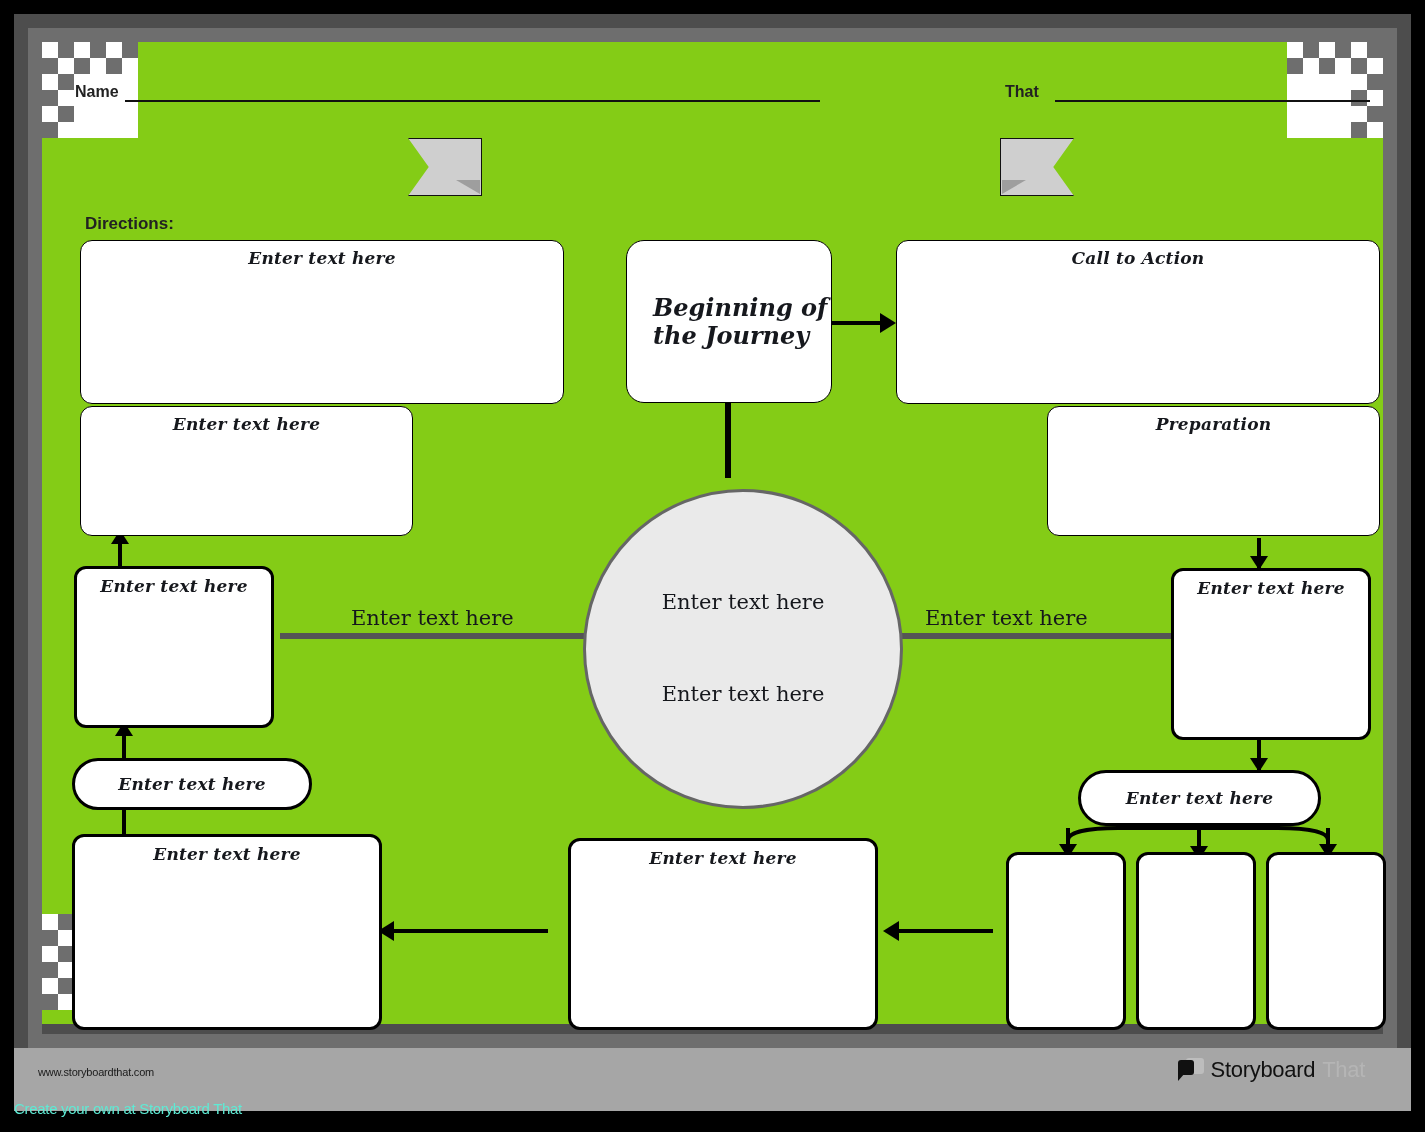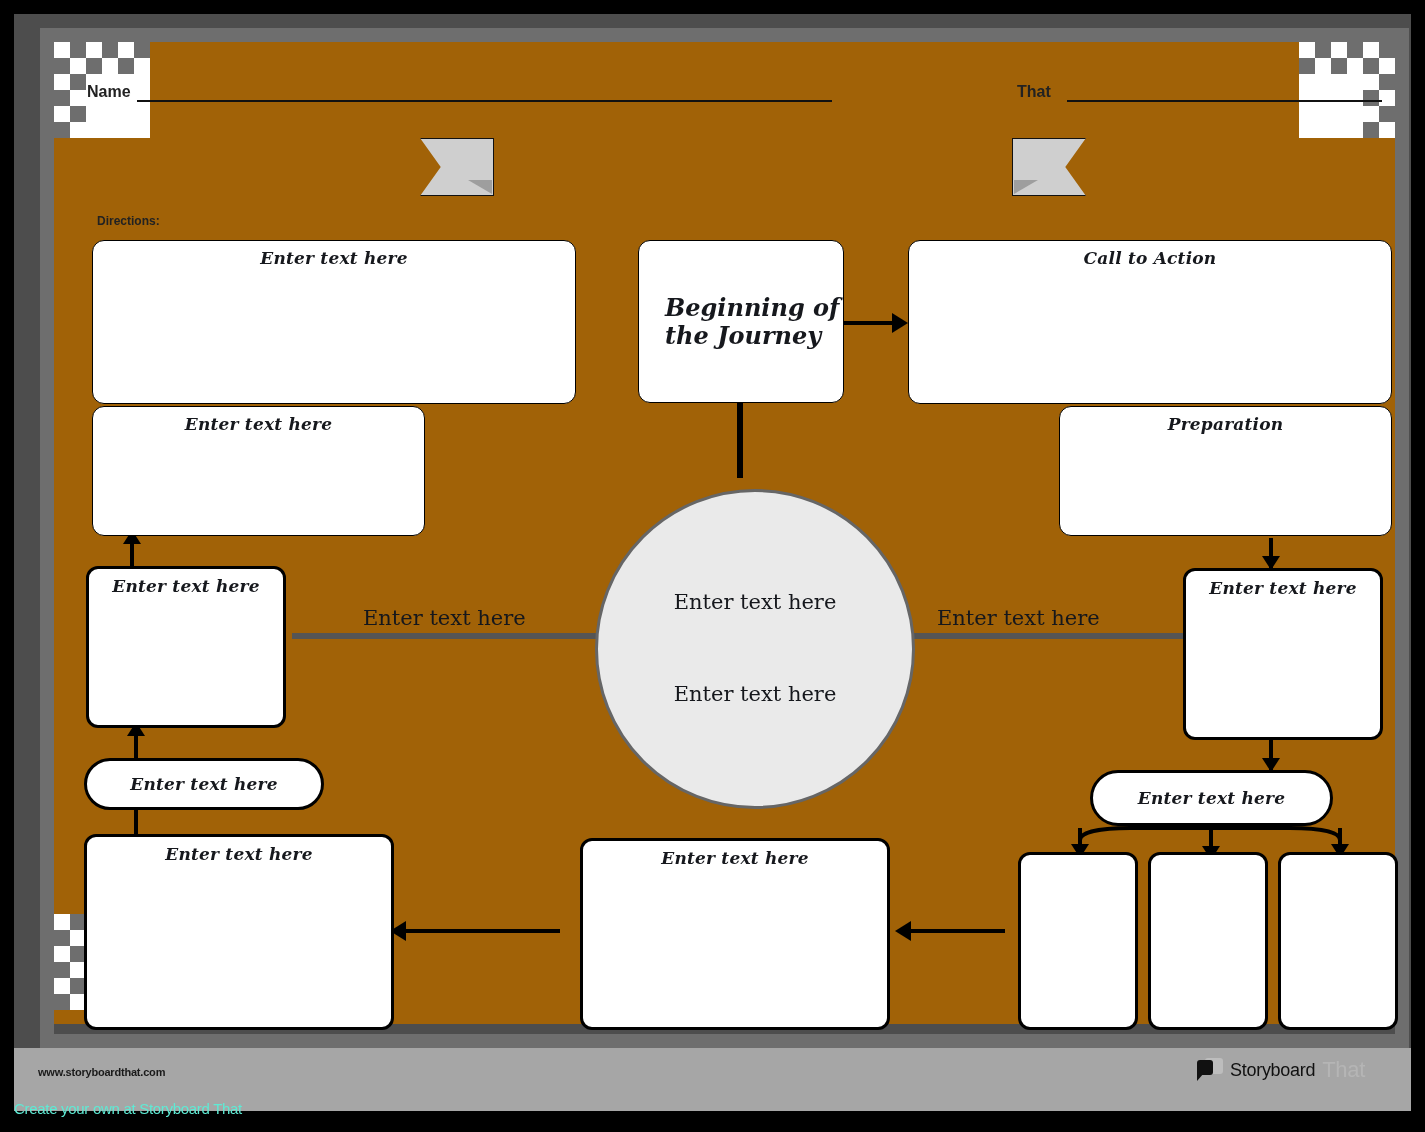--- a/index.html
+++ b/index.html
@@ -2,46 +2,46 @@
 <html><head>
 <meta charset="utf-8">
 <style>
   html,body{margin:0;padding:0;background:#000;}
   body{width:1425px;height:1132px;position:relative;overflow:hidden;
        font-family:"Liberation Sans",sans-serif;}
 
   
   #outer-frame{position:absolute;left:14px;top:14px;width:1397px;height:1048px;
                background:#4d4d4d;}
-  #inner-page{position:absolute;left:26px;top:14px;width:1369px;height:996px;
-              background:#a16207;}
+  #inner-page{position:absolute;left:14px;top:14px;width:1369px;height:996px;
+              background:#84cc16;}
 
   
   .rail{position:absolute;background:#6e6e6e;}
   #rail-top   {left:0;   top:0;    width:1369px; height:14px;}
   #rail-left  {left:0;   top:0;    width:14px;   height:1020px;}
   #rail-right {left:1355px;top:0;  width:14px;   height:1020px;}
   #rail-bottom{left:0;   top:1006px;width:1369px;height:14px;}
 
   
   #footer-strip{position:absolute;left:14px;top:1048px;width:1397px;height:63px;
                 background:#a6a6a6;}
-  #footer-url{position:absolute;left:38px;top:1066px;font-size:11px;font-weight:700;
+  #footer-url{position:absolute;left:38px;top:1066px;font-size:11px;font-weight:400;
               color:#1a1a1a;letter-spacing:-.2px;}
 
   
   #logo{position:absolute;right:60px;top:1057px;display:flex;align-items:center;gap:7px;}
   #logo .bubble-wrap{position:relative;width:26px;height:24px;}
   #logo .b-back{position:absolute;left:8px;top:0;width:18px;height:16px;
                 background:#bdbdbd;border-radius:3px;}
   #logo .b-front{position:absolute;left:0;top:2px;width:16px;height:15px;
                  background:#111;border-radius:3px 3px 3px 0;}
   #logo .b-tail{position:absolute;left:0;top:15px;width:0;height:0;
                 border-left:7px solid #111;border-bottom:8px solid transparent;}
-  #logo .w1{font-size:18px;color:#111;letter-spacing:-.3px;}
+  #logo .w1{font-size:22px;color:#111;letter-spacing:-.3px;}
   #logo .w2{font-size:22px;color:#b5b5b5;letter-spacing:-.3px;}
 
   #bottom-caption{position:absolute;left:14px;top:1100px;font-size:15px;
                   font-weight:400;color:#5eead4;letter-spacing:-.3px;text-align:right;}
 
   
   .checker{position:absolute;width:96px;height:96px;
     background-image:
       linear-gradient(45deg,#6e6e6e 25%,transparent 25%,transparent 75%,#6e6e6e 75%),
       linear-gradient(45deg,#6e6e6e 25%,transparent 25%,transparent 75%,#6e6e6e 75%);
@@ -63,21 +63,21 @@
   .ribbon-tail.left{left:0;clip-path:polygon(0 0,100% 0,100% 100%,0 100%,28% 50%);}
   .ribbon-tail.right{right:0;clip-path:polygon(0 0,100% 0,72% 50%,100% 100%,0 100%);}
   .ribbon-fold{position:absolute;width:24px;height:14px;background:#9e9e9e;}
   .fold-l{left:48px;top:56px;clip-path:polygon(0 0,100% 0,100% 100%);}
   .fold-r{right:48px;top:56px;clip-path:polygon(0 0,100% 0,0 100%);}
   #banner-body{position:absolute;left:48px;top:0;width:570px;height:58px;
                background:#fff;border:1.5px solid #111;display:flex;
                align-items:center;justify-content:center;}
   #banner-title{font-size:31px;font-weight:700;color:#111;letter-spacing:-.5px;}
 
-  #directions{position:absolute;left:57px;top:186px;font-size:12px;font-weight:700;color:#222;text-align:right;}
+  #directions{position:absolute;left:57px;top:186px;font-size:17px;font-weight:700;color:#222;text-align:right;}
 
   
   .wbox{position:absolute;background:#fff;border:1.6px solid #000;border-radius:12px;
         box-sizing:border-box;}
   .wbox.thick{border-width:3.2px;}
   .wlabel{position:absolute;left:0;right:0;top:7px;text-align:center;
           font-family:"DejaVu Serif",serif;font-style:italic;font-weight:700;
           font-size:17px;color:#16181d;letter-spacing:.2px;pointer-events:none;}
   .pill{border-radius:999px;}
   .pill .wlabel{top:50%;transform:translateY(-50%);}
@@ -206,21 +206,21 @@
 
     <div class="wbox thick" style="left:44px;top:806px;width:310px;height:196px;">
       <div class="wlabel">Enter text here</div>
     </div>
 
     <div class="wbox thick" style="left:540px;top:810px;width:310px;height:192px;">
       <div class="wlabel">Enter text here</div>
     </div>
 
     <div class="wbox" style="left:598px;top:212px;width:206px;height:163px;
-                             display:flex;align-items:center;justify-content:flex-start;">
+                             display:flex;align-items:center;justify-content:flex-start;border-radius:18px;">
       <div style="padding-left:26px;font-family:'DejaVu Serif',serif;font-style:italic;
                   font-weight:700;font-size:24px;line-height:1.15;color:#16181d;">
         <div>Beginning of</div>
         <div>the Journey</div>
       </div>
     </div>
 
     <div class="wbox" style="left:1019px;top:378px;width:333px;height:130px;">
       <div class="wlabel">Preparation</div>
     </div>

